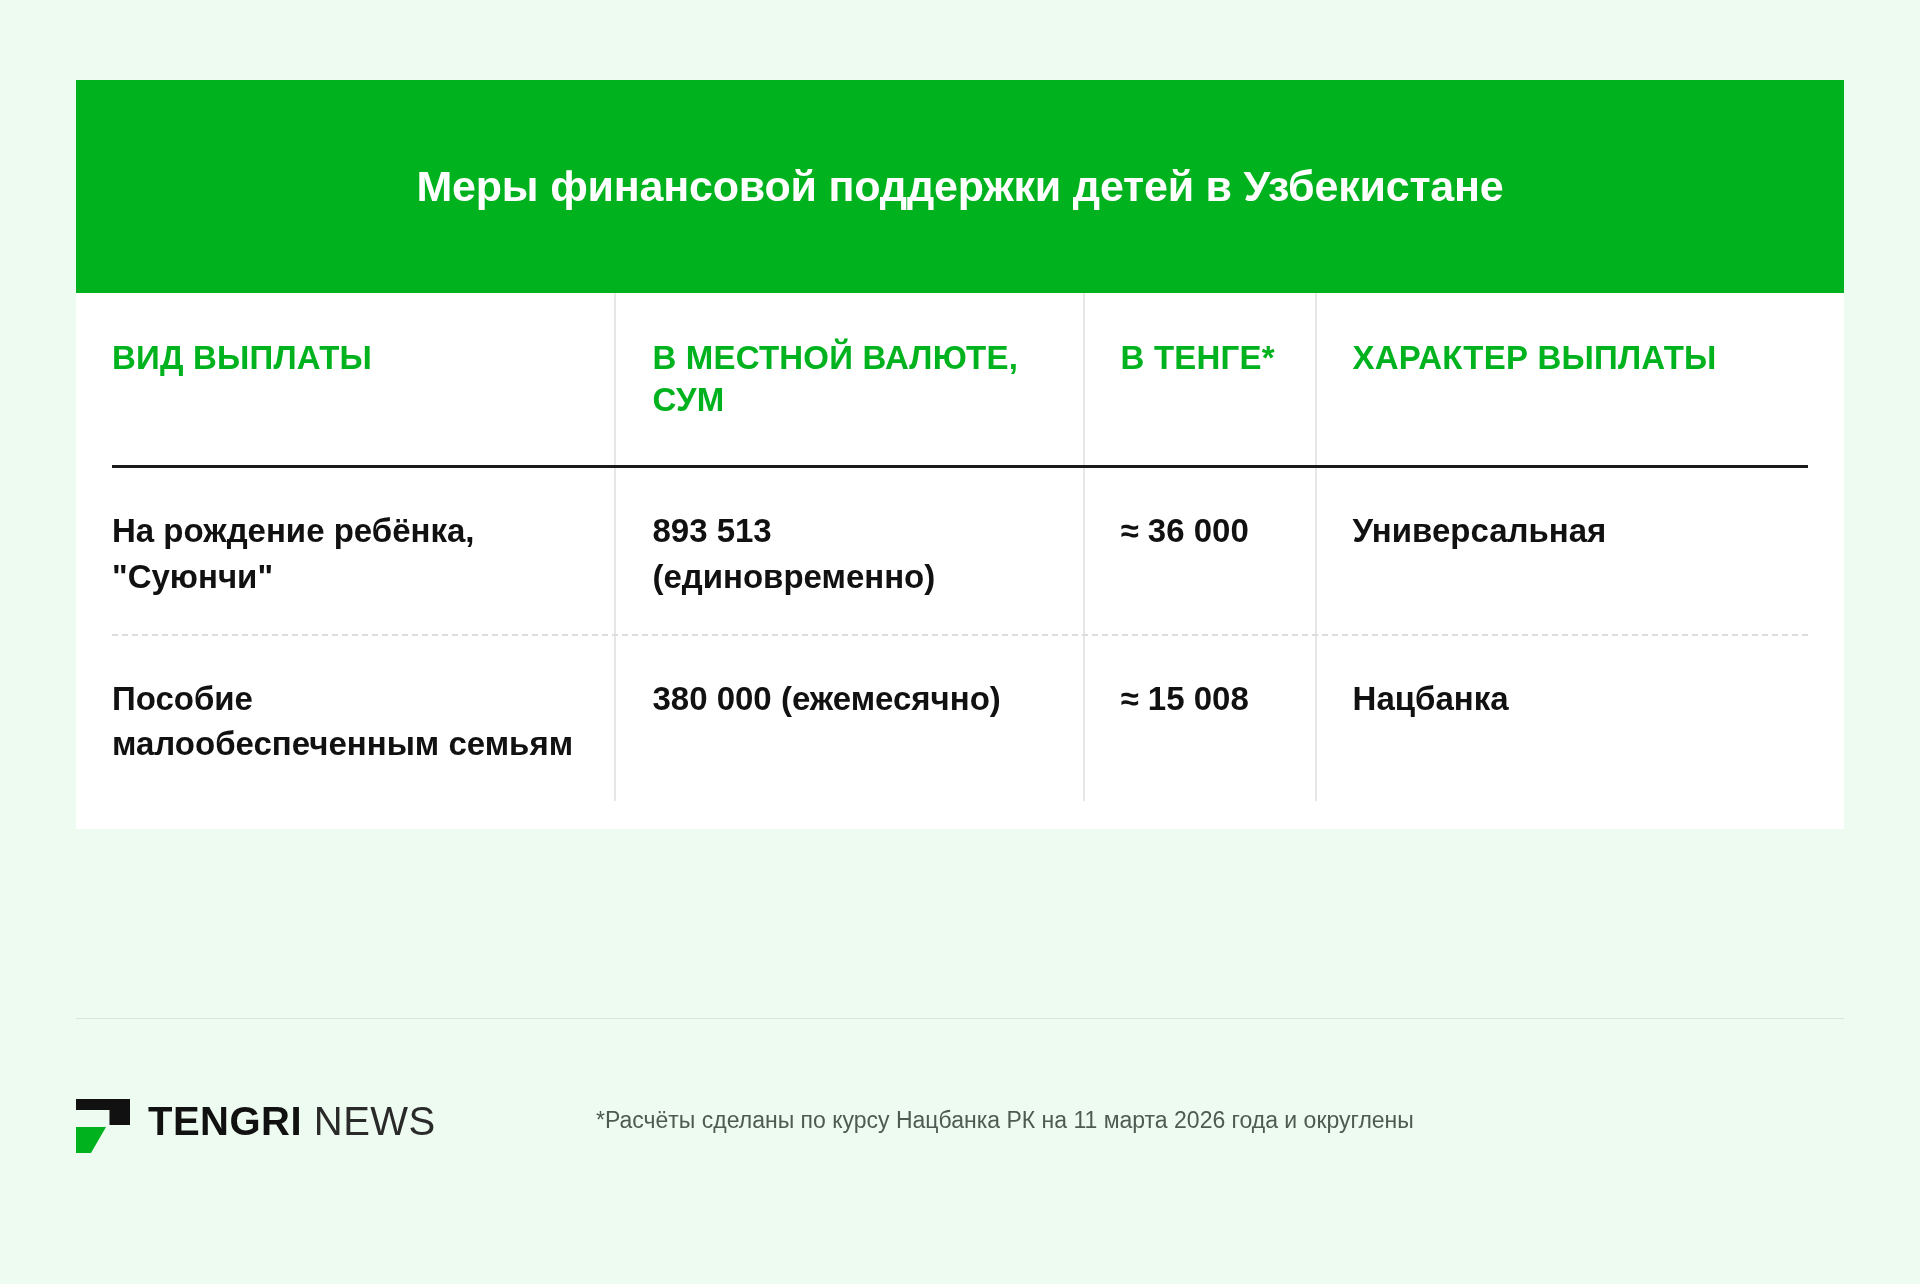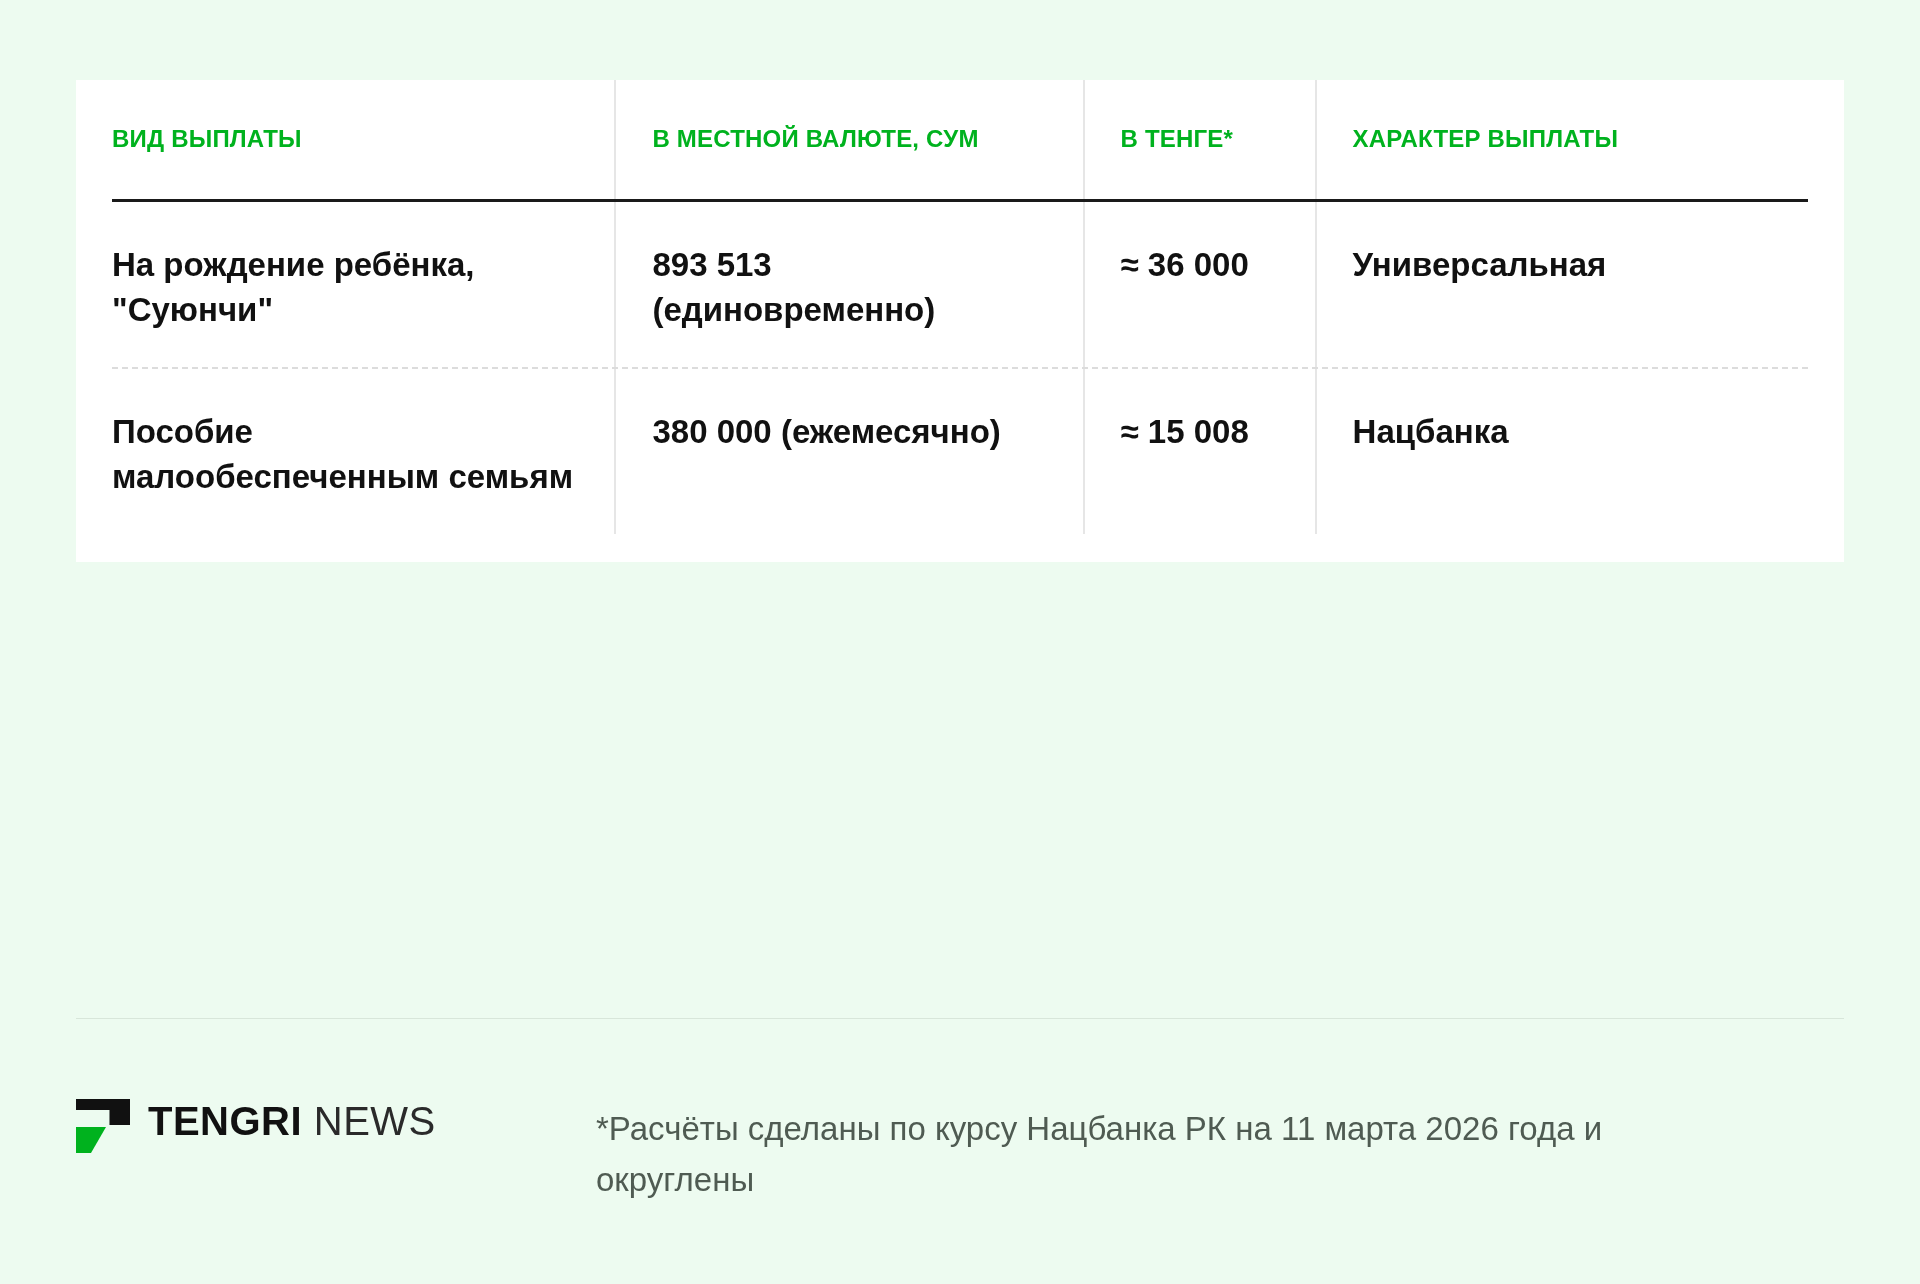--- a/index.html
+++ b/index.html
@@ -73,21 +73,21 @@
     border-right: 2px solid #e6e6e6;
   }
 
   
   .head-row .cell {
     padding-top: 44px;
     padding-bottom: 44px;
   }
   .head-text {
     color: #00b21e;
-    font-size: 24px;
+    font-size: 33px;
     font-weight: bold;
     line-height: 1.28;
     text-transform: uppercase;
     letter-spacing: 0.2px;
   }
   .head-underline {
     height: 3px;
     background: #1a1a1a;
     margin: 0 36px;
   }
@@ -159,33 +159,36 @@
     color: #111111;
     letter-spacing: 0.5px;
     white-space: nowrap;
   }
   .logo-text .light {
     font-weight: normal;
     color: #2a2a2a;
   }
   .footnote {
     color: #4f5b52;
-    font-size: 33px;
+    font-size: 23px;
     line-height: 1.55;
     padding-top: 4px;
     max-width: 1050px;
   }
 </style>
 </head>
 <body>
 
 <div class="page">
 
   <div class="card">
 
+    <div class="card-header">
+      <div class="card-title">Меры финансовой поддержки детей в Узбекистане</div>
+    </div>
 
     <div class="table">
 
       <div class="row head-row">
         <div class="cell col-1 sep-right">
           <div class="head-text">ВИД ВЫПЛАТЫ</div>
         </div>
         <div class="cell col-2 sep-right">
           <div class="head-text">В МЕСТНОЙ ВАЛЮТЕ, СУМ</div>
         </div>

